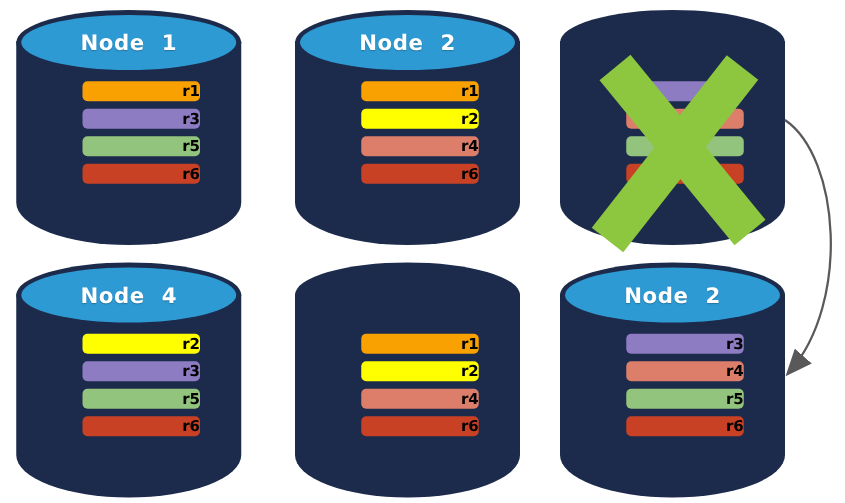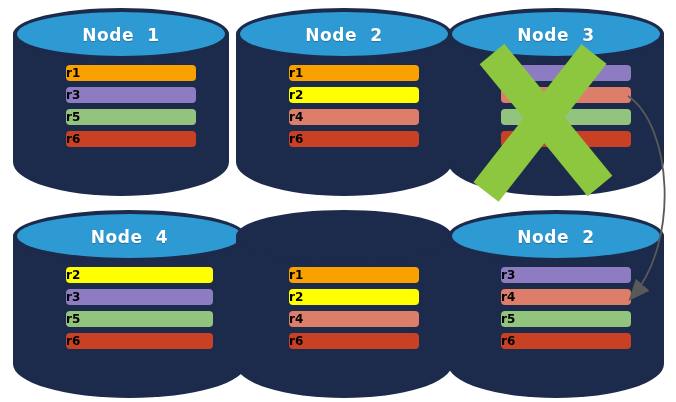--- a/index.html
+++ b/index.html
@@ -1,24 +1,24 @@
 <!DOCTYPE html>
 <html><head>
 <meta charset="utf-8">
 <style>
   html,body { margin:0; padding:0; background:#ffffff; }
   #canvas {
     position:relative; width:676px; height:402px; background:#ffffff;
     font-family:"DejaVu Sans","Liberation Sans",sans-serif; overflow:hidden;
   }
-  .node { position:absolute; width:216px; height:188px; }
+  .node { position:absolute; width:180px; height:188px; }
   .pos-0 { left:13px;  top:8px;   }
   .pos-1 { left:236px; top:8px;   }
   .pos-2 { left:448px; top:8px;   }
-  .pos-3 { left:13px;  top:210px;padding-left:17px; }
+  .pos-3 { left:13px;  top:210px; }
   .pos-4 { left:236px; top:210px; }
   .pos-5 { left:448px; top:210px; }
 
   .cyl-body {
     position:absolute; left:0; right:0; top:25px; bottom:0;
     background:#1C2B4B;
     border-bottom-left-radius:50% 34px;
     border-bottom-right-radius:50% 34px;
   }
   .cyl-rim {
@@ -31,21 +31,21 @@
     display:flex; align-items:center; justify-content:center;
   }
   .node-title {
     color:#ffffff; font-weight:bold; font-size:17px;
     word-spacing:7px; letter-spacing:0.5px; padding-top:2px;
     text-shadow:0 1px 1px rgba(0,0,0,0.25);
   }
   .bars { position:absolute; left:33px; right:33px; top:57px; }
   .bar {
     height:16px; margin-bottom:6px; border-radius:4px;
-    display:flex; align-items:center; justify-content:flex-start;
+    display:flex; align-items:center; justify-content:flex-end;
     font-size:12px; font-weight:bold; color:#000000; line-height:16px;margin-left:20px;
   }
   .x-overlay { position:absolute; left:0; top:0; width:182px; height:188px; overflow:visible; }
   #arrow-layer { position:absolute; left:0; top:0; width:676px; height:402px; pointer-events:none; }
 </style>
 </head>
 <body>
 
 <div id="canvas">
 
@@ -89,23 +89,20 @@
         </div>
       <div class="bar" style="background: rgb(200, 65, 37);">
           <span>r6</span>
         </div>
     </div>
   </div>
 
   <div class="node pos-2">
     <div class="cyl-body"></div>
     <div class="cyl-rim"></div>
-    <div class="cyl-top">
-      <span class="node-title">Node 3</span>
-    </div>
     <div class="bars">
       <div class="bar" style="background: rgb(142, 124, 195);">
           <span>r3</span>
         </div>
       <div class="bar" style="background: rgb(221, 126, 107);">
           <span></span>
         </div>
       <div class="bar" style="background: rgb(147, 196, 125);">
           <span></span>
         </div>

